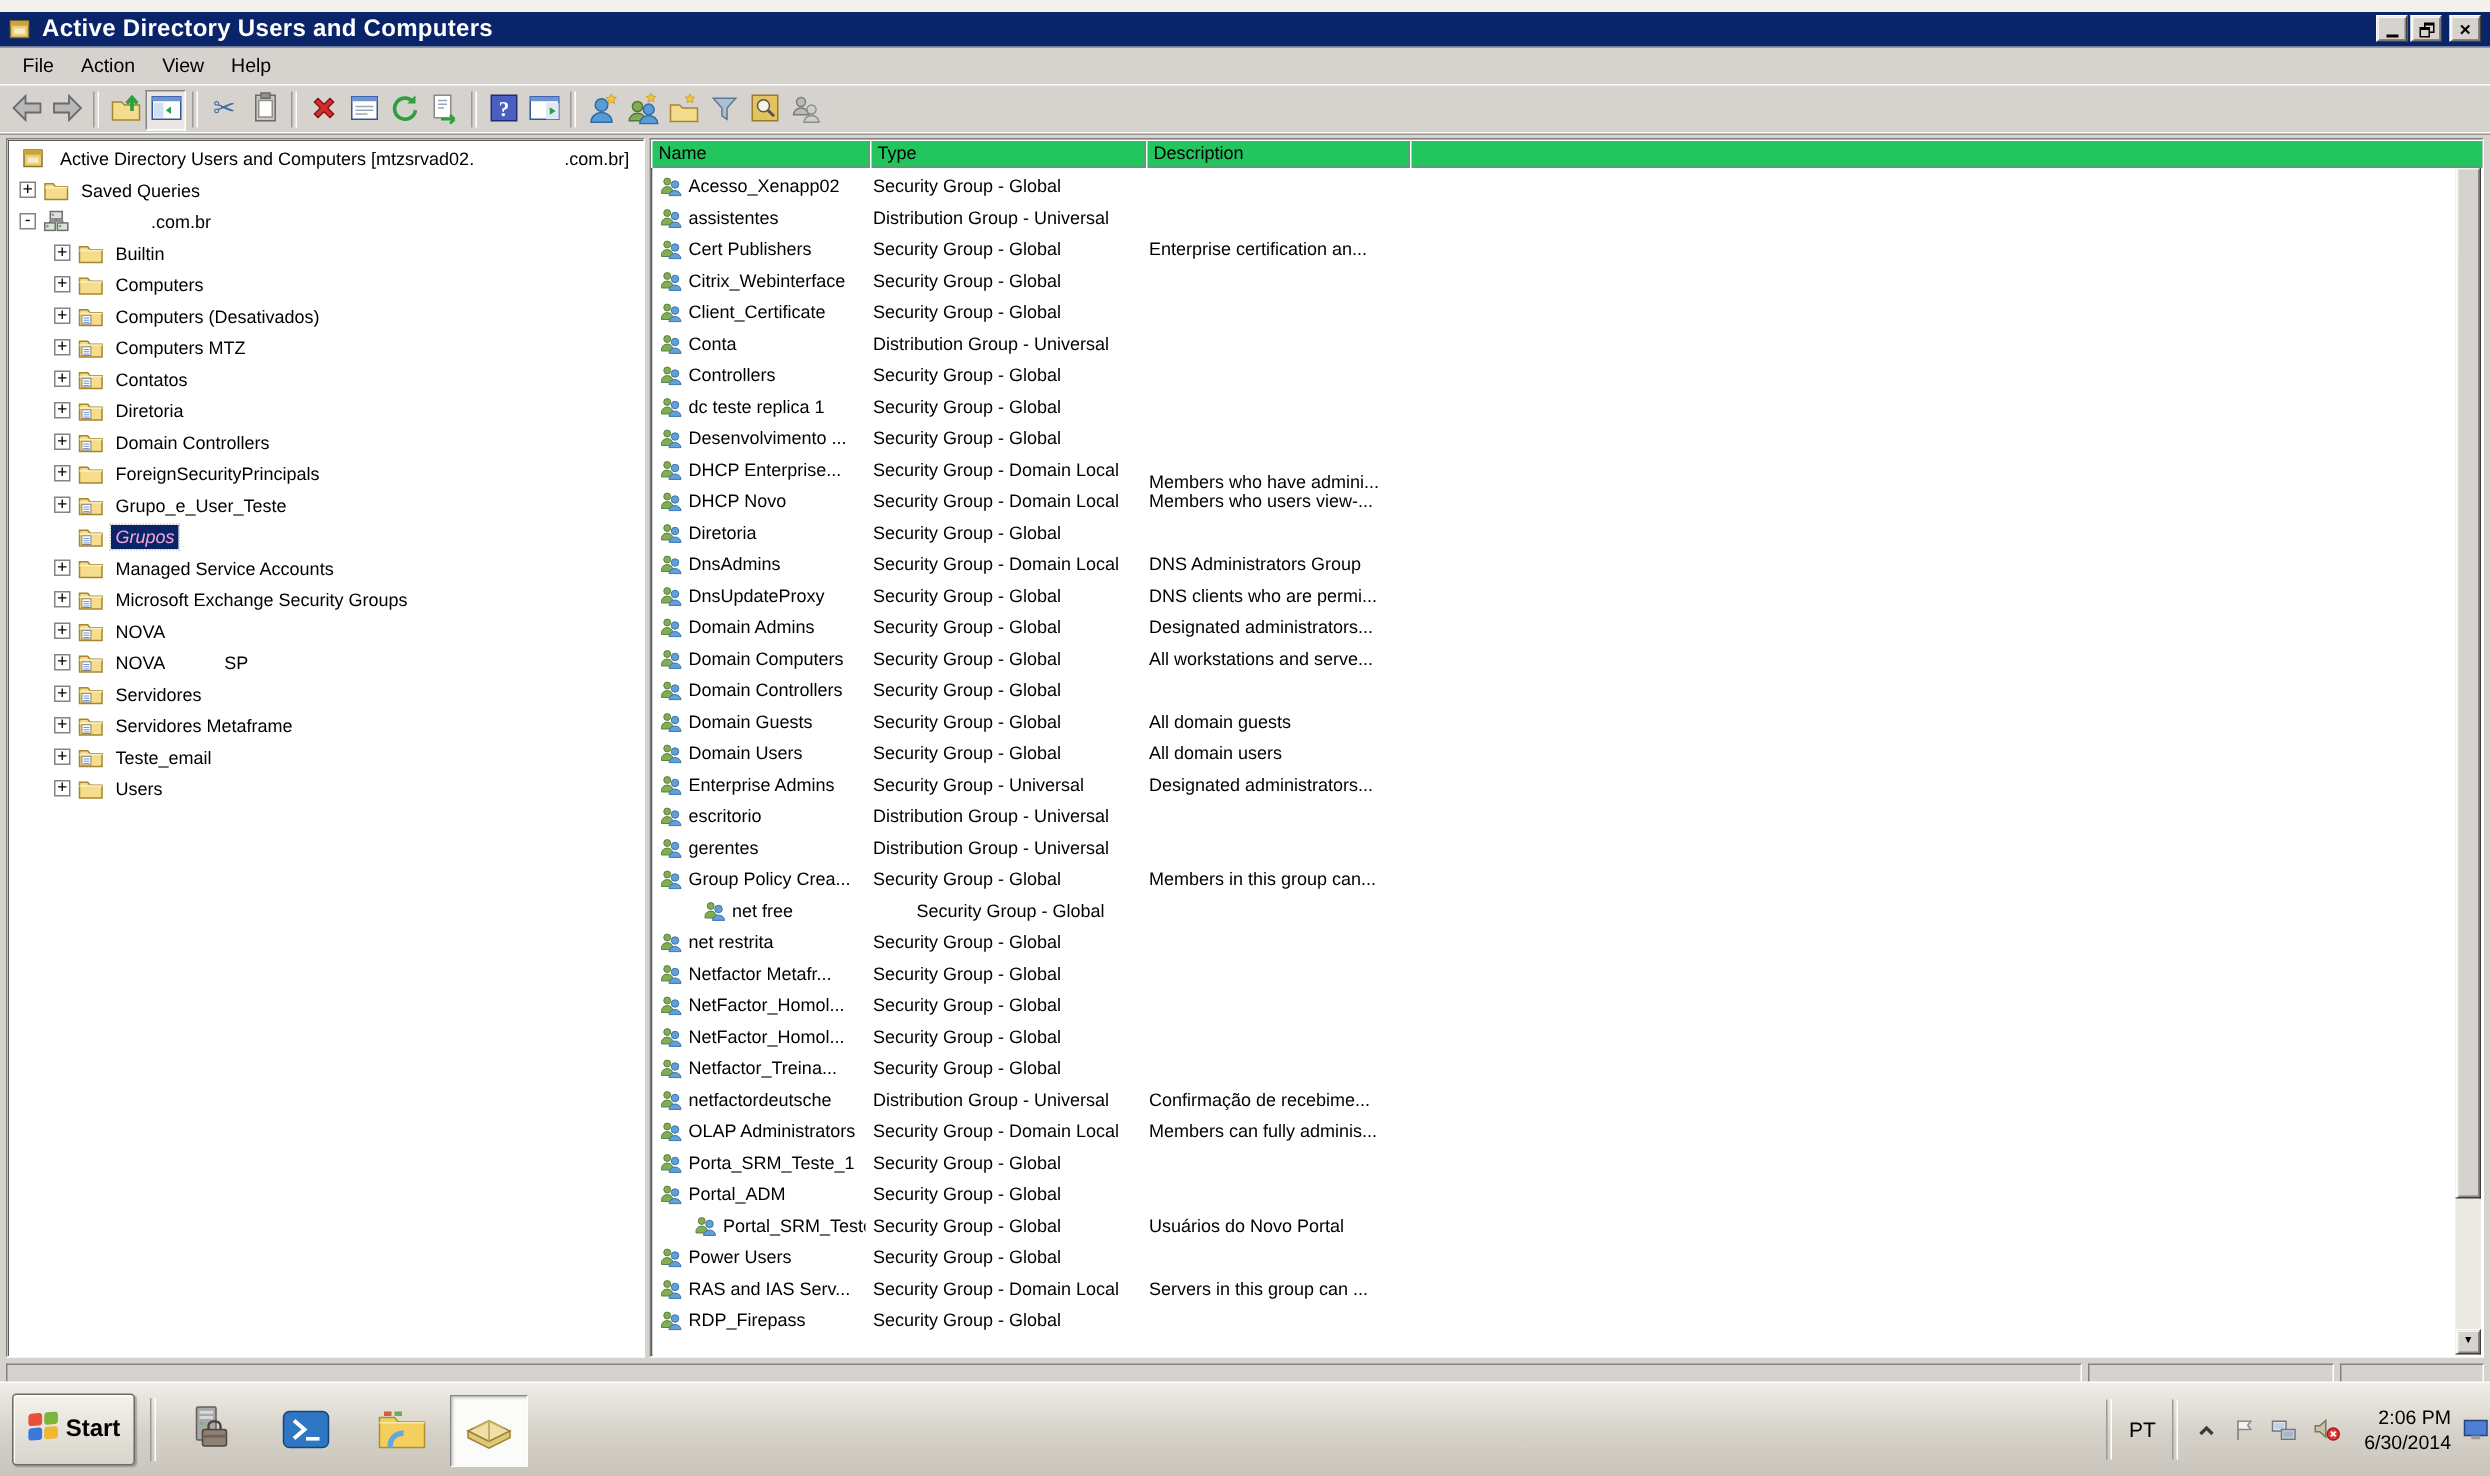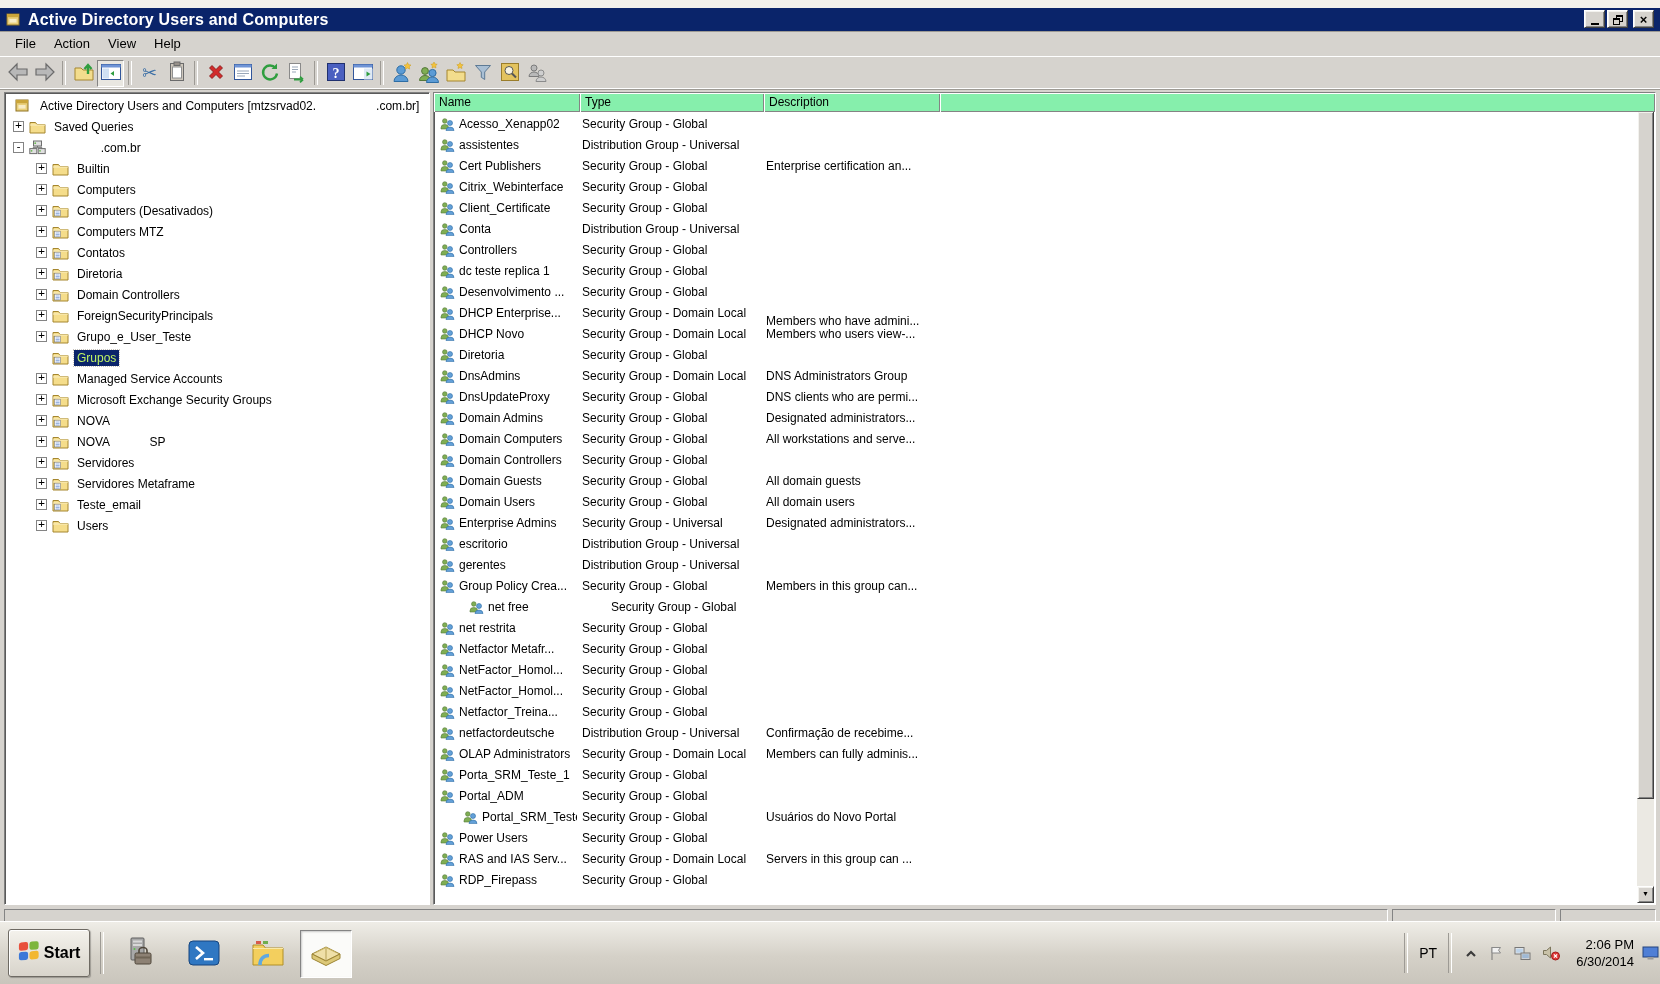--- a/index.html
+++ b/index.html
@@ -41,25 +41,25 @@
   .tree-pane{left:4px;width:426px;overflow:hidden;padding-top:2px;box-sizing:border-box;}
   .list-pane{left:433px;width:1223px;overflow:hidden;box-sizing:border-box;}
 
   
   .trow{height:21px;display:flex;align-items:center;font-size:12px;white-space:pre;}
   .expander{width:11px;height:11px;box-sizing:border-box;border:1px solid #848484;background:#fff;color:#000;
             font-family:"DejaVu Sans Mono",monospace;font-size:11px;line-height:8px;text-align:center;margin-right:5px;flex:none;}
   .expander.hidden{visibility:hidden;}
   .ticon{width:18px;flex:none;display:inline-flex;margin-right:4px;}
   .tlabel{color:#000;padding:1px 3px;}
-  .tlabel.selected{background:#0A246A;color:#bef264;outline:1px dotted #c8c4bc;}
+  .tlabel.selected{background:#0A246A;color:#f9a8d4;outline:1px dotted #c8c4bc;font-style:italic;}
 
   
   .list-header{display:flex;height:19px;background:#D6D3CE;position:relative;z-index:2;}
-  .hcell{box-sizing:border-box;height:19px;font-size:12px;padding:2px 0 0 5px;background:#86efac;
+  .hcell{box-sizing:border-box;height:19px;font-size:12px;padding:2px 0 0 5px;background:#22c55e;
          box-shadow:inset 1px 1px 0 #fff, inset -1px -1px 0 #848484;}
   .rows{position:absolute;left:1px;right:18px;top:20px;bottom:1px;overflow:hidden;background:#fff;}
   .lrow{display:flex;height:21px;align-items:center;font-size:12px;color:#000;}
   .lcell{box-sizing:border-box;padding-left:5px;overflow:hidden;white-space:pre;}
   .lcell.name{display:flex;align-items:center;gap:4px;}
   .gicon{display:inline-flex;flex:none;}
 
   
   .vscroll{position:absolute;top:1px;right:1px;bottom:1px;width:17px;background:#EBE9E3;}
   .sb-btn{position:absolute;left:0;width:17px;height:17px;background:#D6D3CE;border:1px solid;border-color:#fff #404040 #404040 #fff;

